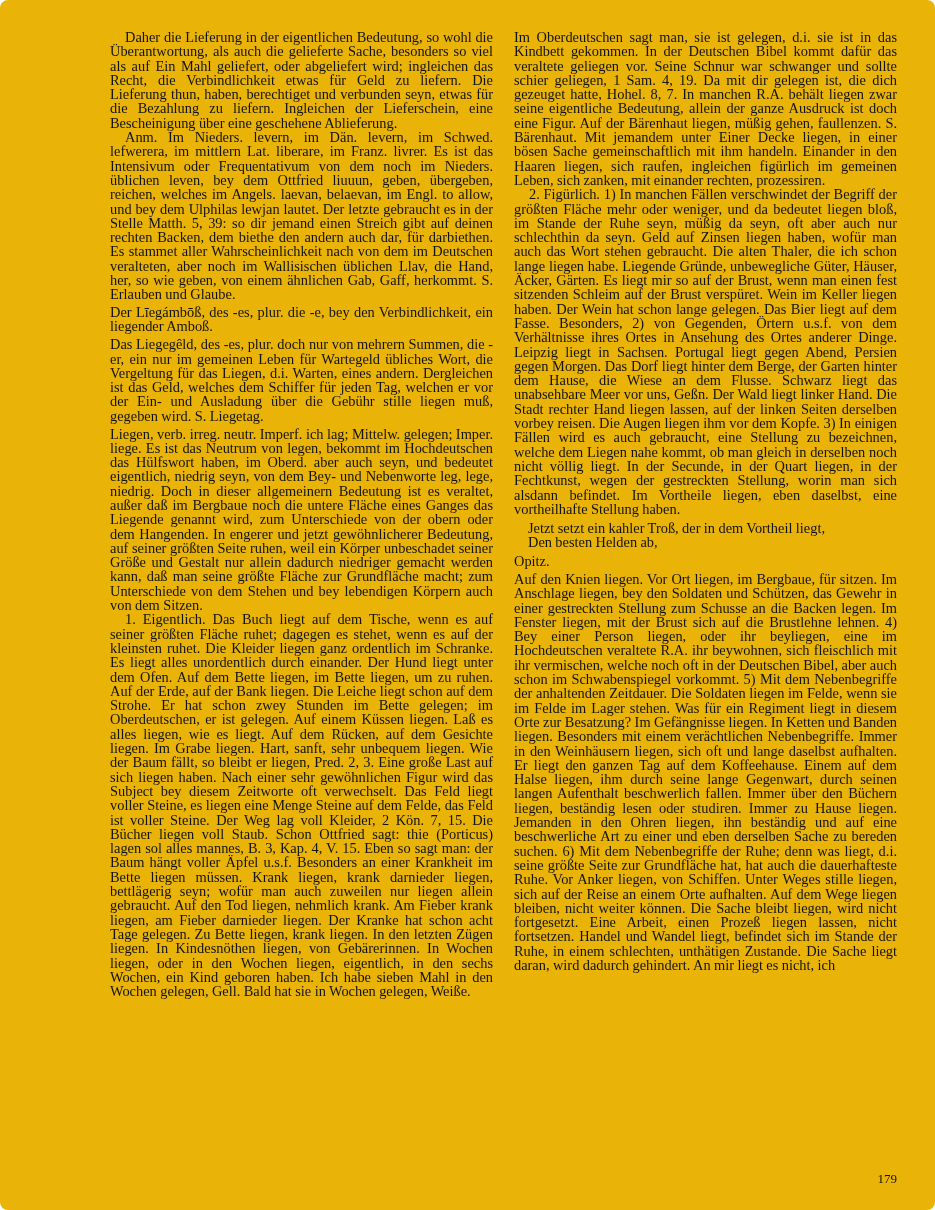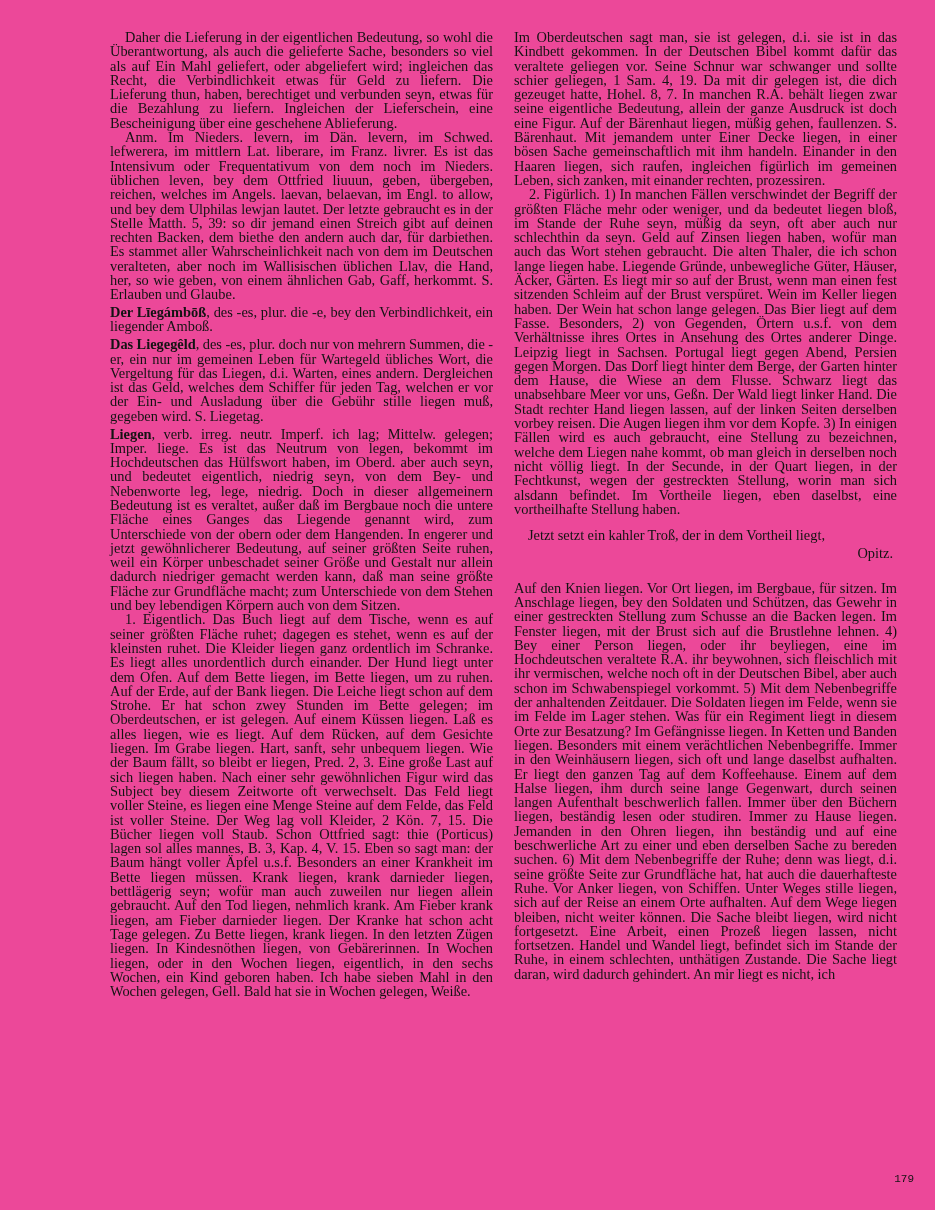--- a/index.html
+++ b/index.html
@@ -4,24 +4,25 @@
 <style>
   html, body {
     margin: 0;
     padding: 0;
     background: #ffffff;
   }
   #page {
     position: relative;
     width: 935px;
     height: 1210px;
-    background: #ec4899;
+    background: #eab308;
     overflow: hidden;
     font-family: "Liberation Serif", "DejaVu Serif", serif;
     color: #131313;
+    border-radius: 8px;
   }
   #columns {
     position: absolute;
     left: 110px;
     top: 30px;
     width: 787px;
     display: flex;
     gap: 21px;
   }
   .column {
@@ -41,56 +42,57 @@
     text-indent: 15px;
   }
   .para.entry {
     margin-top: 3.5px;
   }
   .para.verse {
     text-align: left;
     padding-left: 14px;
   }
   .para.verse.first {
-    margin-top: 12px;
+    margin-top: 5px;
   }
   .para.attribution {
-    text-align: right;
+    text-align: left;
     padding-right: 4px;
     margin-top: 4px;
-    margin-bottom: 20px;
+    margin-bottom: 4px;
   }
   .s-n { font-style: normal; font-weight: normal; }
   .s-i { }
-  .s-b { font-weight: bold; }
+  .s-b { font-weight: normal; }
   #page-number {
     position: absolute;
     top: 1172px;
-    right: 21px;
-    font-size: 11px;
+    right: 38px;
+    font-size: 13px;
     line-height: 14px;
-    font-family: Liberation Mono, monospace;
+    font-family: Liberation Serif, serif;
     color: #131313;
   }
 </style>
 </head>
 <body>
 
 <div id="page">
   <div id="columns">
     <div class="column" id="col-left">
         <p class="para indent"><span class="s-n">Daher die Lieferung in der eigentlichen Bedeutung, so wohl die Überantwortung, als auch die gelieferte Sache, besonders so viel als auf Ein Mahl geliefert, oder abgeliefert wird; ingleichen das Recht, die Verbindlichkeit etwas für Geld zu liefern. Die Lieferung thun, haben, berechtiget und verbunden seyn, etwas für die Bezahlung zu liefern. Ingleichen der Lieferschein, eine Bescheinigung über eine geschehene Ablieferung.</span></p>
         <p class="para indent"><span class="s-n">Anm. Im Nieders. levern, im Dän. levern, im Schwed. </span><span class="s-i">lefwerera,</span><span class="s-n"> im mittlern Lat. </span><span class="s-i">liberare,</span><span class="s-n"> im Franz. </span><span class="s-i">livrer.</span><span class="s-n"> Es ist das Intensivum oder Frequentativum von dem noch im Nieders. üblichen leven, bey dem Ottfried </span><span class="s-i">liuuun,</span><span class="s-n"> geben, übergeben, reichen, welches im Angels. </span><span class="s-i">laevan, belaevan,</span><span class="s-n"> im Engl. </span><span class="s-i">to allow,</span><span class="s-n"> und bey dem Ulphilas </span><span class="s-i">lewjan</span><span class="s-n"> lautet. Der letzte gebraucht es in der Stelle Matth. 5, 39: so dir jemand einen Streich gibt auf deinen rechten Backen, dem biethe den andern auch dar, für darbiethen. Es stammet aller Wahrscheinlichkeit nach von dem im Deutschen veralteten, aber noch im Wallisischen üblichen </span><span class="s-i">Llav,</span><span class="s-n"> die Hand, her, so wie geben, von einem ähnlichen Gab, Gaff, herkommt. S. Erlauben und Glaube.</span></p>
         <p class="para entry"><span class="s-b">Der Līegámbōß</span><span class="s-n">, des -es, </span><span class="s-i">plur.</span><span class="s-n"> die -e, bey den Verbindlichkeit, ein liegender Amboß.</span></p>
         <p class="para entry"><span class="s-b">Das Liegegêld</span><span class="s-n">, des -es, </span><span class="s-i">plur.</span><span class="s-n"> doch nur von mehrern Summen, die -er, ein nur im gemeinen Leben für Wartegeld übliches Wort, die Vergeltung für das Liegen, d.i. Warten, eines andern. Dergleichen ist das Geld, welches dem Schiffer für jeden Tag, welchen er vor der Ein- und Ausladung über die Gebühr stille liegen muß, gegeben wird. S. Liegetag.</span></p>
         <p class="para entry"><span class="s-b">Liegen</span><span class="s-n">, </span><span class="s-i">verb. irreg. neutr.</span><span class="s-n"> Imperf. ich lag; Mittelw. gelegen; Imper. liege. Es ist das Neutrum von legen, bekommt im Hochdeutschen das Hülfswort haben, im Oberd. aber auch seyn, und bedeutet eigentlich, niedrig seyn, von dem Bey- und Nebenworte leg, lege, niedrig. Doch in dieser allgemeinern Bedeutung ist es veraltet, außer daß im Bergbaue noch die untere Fläche eines Ganges das Liegende genannt wird, zum Unterschiede von der obern oder dem Hangenden. In engerer und jetzt gewöhnlicherer Bedeutung, auf seiner größten Seite ruhen, weil ein Körper unbeschadet seiner Größe und Gestalt nur allein dadurch niedriger gemacht werden kann, daß man seine größte Fläche zur Grundfläche macht; zum Unterschiede von dem Stehen und bey lebendigen Körpern auch von dem Sitzen.</span></p>
         <p class="para indent"><span class="s-n">1. Eigentlich. Das Buch liegt auf dem Tische, wenn es auf seiner größten Fläche ruhet; dagegen es stehet, wenn es auf der kleinsten ruhet. Die Kleider liegen ganz ordentlich im Schranke. Es liegt alles unordentlich durch einander. Der Hund liegt unter dem Ofen. Auf dem Bette liegen, im Bette liegen, um zu ruhen. Auf der Erde, auf der Bank liegen. Die Leiche liegt schon auf dem Strohe. Er hat schon zwey Stunden im Bette gelegen; im Oberdeutschen, er ist gelegen. Auf einem Küssen liegen. Laß es alles liegen, wie es liegt. Auf dem Rücken, auf dem Gesichte liegen. Im Grabe liegen. Hart, sanft, sehr unbequem liegen. Wie der Baum fällt, so bleibt er liegen, Pred. 2, 3. Eine große Last auf sich liegen haben. Nach einer sehr gewöhnlichen Figur wird das Subject bey diesem Zeitworte oft verwechselt. Das Feld liegt voller Steine, es liegen eine Menge Steine auf dem Felde, das Feld ist voller Steine. Der Weg lag voll Kleider, 2 Kön. 7, 15. Die Bücher liegen voll Staub. Schon Ottfried sagt: </span><span class="s-i">thie (Porticus) lagen sol alles mannes,</span><span class="s-n"> B. 3, Kap. 4, V. 15. Eben so sagt man: der Baum hängt voller Äpfel u.s.f. Besonders an einer Krankheit im Bette liegen müssen. Krank liegen, krank darnieder liegen, bettlägerig seyn; wofür man auch zuweilen nur liegen allein gebraucht. Auf den Tod liegen, nehmlich krank. Am Fieber krank liegen, am Fieber darnieder liegen. Der Kranke hat schon acht Tage gelegen. Zu Bette liegen, krank liegen. In den letzten Zügen liegen. In Kindesnöthen liegen, von Gebärerinnen. In Wochen liegen, oder in den Wochen liegen, eigentlich, in den sechs Wochen, ein Kind geboren haben. Ich habe sieben Mahl in den Wochen gelegen, Gell. Bald hat sie in Wochen gelegen, Weiße.</span></p>
       </div>
     <div class="column" id="col-right">
         <p class="para"><span class="s-n">Im Oberdeutschen sagt man, sie ist gelegen, d.i. sie ist in das Kindbett gekommen. In der Deutschen Bibel kommt dafür das veraltete geliegen vor. Seine Schnur war schwanger und sollte schier geliegen, 1 Sam. 4, 19. Da mit dir gelegen ist, die dich gezeuget hatte, Hohel. 8, 7. In manchen R.A. behält liegen zwar seine eigentliche Bedeutung, allein der ganze Ausdruck ist doch eine Figur. Auf der Bärenhaut liegen, müßig gehen, faullenzen. S. Bärenhaut. Mit jemandem unter Einer Decke liegen, in einer bösen Sache gemeinschaftlich mit ihm handeln. Einander in den Haaren liegen, sich raufen, ingleichen figürlich im gemeinen Leben, sich zanken, mit einander rechten, prozessiren.</span></p>
         <p class="para indent"><span class="s-n">2. Figürlich. 1) In manchen Fällen verschwindet der Begriff der größten Fläche mehr oder weniger, und da bedeutet liegen bloß, im Stande der Ruhe seyn, müßig da seyn, oft aber auch nur schlechthin da seyn. Geld auf Zinsen liegen haben, wofür man auch das Wort stehen gebraucht. Die alten Thaler, die ich schon lange liegen habe. Liegende Gründe, unbewegliche Güter, Häuser, Äcker, Gärten. Es liegt mir so auf der Brust, wenn man einen fest sitzenden Schleim auf der Brust verspüret. Wein im Keller liegen haben. Der Wein hat schon lange gelegen. Das Bier liegt auf dem Fasse. Besonders, 2) von Gegenden, Örtern u.s.f. von dem Verhältnisse ihres Ortes in Ansehung des Ortes anderer Dinge. Leipzig liegt in Sachsen. Portugal liegt gegen Abend, Persien gegen Morgen. Das Dorf liegt hinter dem Berge, der Garten hinter dem Hause, die Wiese an dem Flusse. Schwarz liegt das unabsehbare Meer vor uns, Geßn. Der Wald liegt linker Hand. Die Stadt rechter Hand liegen lassen, auf der linken Seiten derselben vorbey reisen. Die Augen liegen ihm vor dem Kopfe. 3) In einigen Fällen wird es auch gebraucht, eine Stellung zu bezeichnen, welche dem Liegen nahe kommt, ob man gleich in derselben noch nicht völlig liegt. In der Secunde, in der Quart liegen, in der Fechtkunst, wegen der gestreckten Stellung, worin man sich alsdann befindet. Im Vortheile liegen, eben daselbst, eine vortheilhafte Stellung haben.</span></p>
         <p class="para verse first"><span class="s-n">Jetzt setzt ein kahler Troß, der in dem Vortheil liegt,</span></p>
+        <p class="para verse"><span class="s-n">Den besten Helden ab,</span></p>
         <p class="para attribution"><span class="s-n">Opitz.</span></p>
         <p class="para"><span class="s-n">Auf den Knien liegen. Vor Ort liegen, im Bergbaue, für sitzen. Im Anschlage liegen, bey den Soldaten und Schützen, das Gewehr in einer gestreckten Stellung zum Schusse an die Backen legen. Im Fenster liegen, mit der Brust sich auf die Brustlehne lehnen. 4) Bey einer Person liegen, oder ihr beyliegen, eine im Hochdeutschen veraltete R.A. ihr beywohnen, sich fleischlich mit ihr vermischen, welche noch oft in der Deutschen Bibel, aber auch schon im Schwabenspiegel vorkommt. 5) Mit dem Nebenbegriffe der anhaltenden Zeitdauer. Die Soldaten liegen im Felde, wenn sie im Felde im Lager stehen. Was für ein Regiment liegt in diesem Orte zur Besatzung? Im Gefängnisse liegen. In Ketten und Banden liegen. Besonders mit einem verächtlichen Nebenbegriffe. Immer in den Weinhäusern liegen, sich oft und lange daselbst aufhalten. Er liegt den ganzen Tag auf dem Koffeehause. Einem auf dem Halse liegen, ihm durch seine lange Gegenwart, durch seinen langen Aufenthalt beschwerlich fallen. Immer über den Büchern liegen, beständig lesen oder studiren. Immer zu Hause liegen. Jemanden in den Ohren liegen, ihn beständig und auf eine beschwerliche Art zu einer und eben derselben Sache zu bereden suchen. 6) Mit dem Nebenbegriffe der Ruhe; denn was liegt, d.i. seine größte Seite zur Grundfläche hat, hat auch die dauerhafteste Ruhe. Vor Anker liegen, von Schiffen. Unter Weges stille liegen, sich auf der Reise an einem Orte aufhalten. Auf dem Wege liegen bleiben, nicht weiter können. Die Sache bleibt liegen, wird nicht fortgesetzt. Eine Arbeit, einen Prozeß liegen lassen, nicht fortsetzen. Handel und Wandel liegt, befindet sich im Stande der Ruhe, in einem schlechten, unthätigen Zustande. Die Sache liegt daran, wird dadurch gehindert. An mir liegt es nicht, ich</span></p>
       </div>
   </div>
   <div id="page-number">179</div>
 </div>
 
 </body></html>

